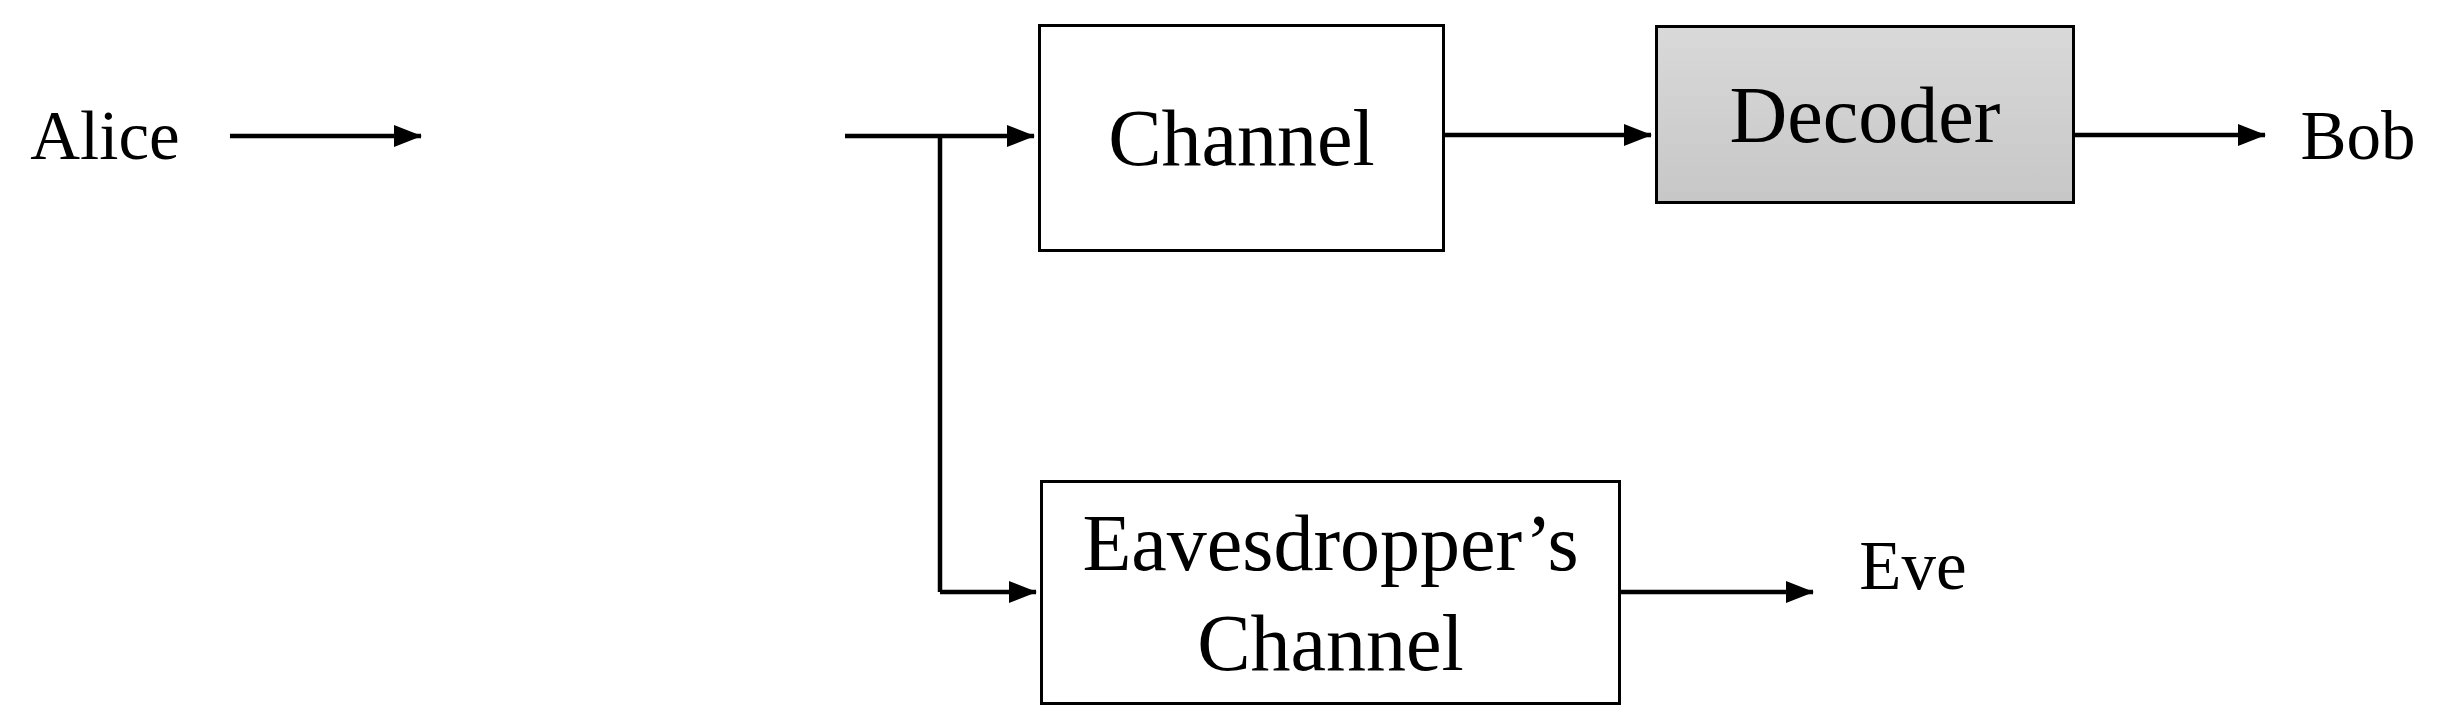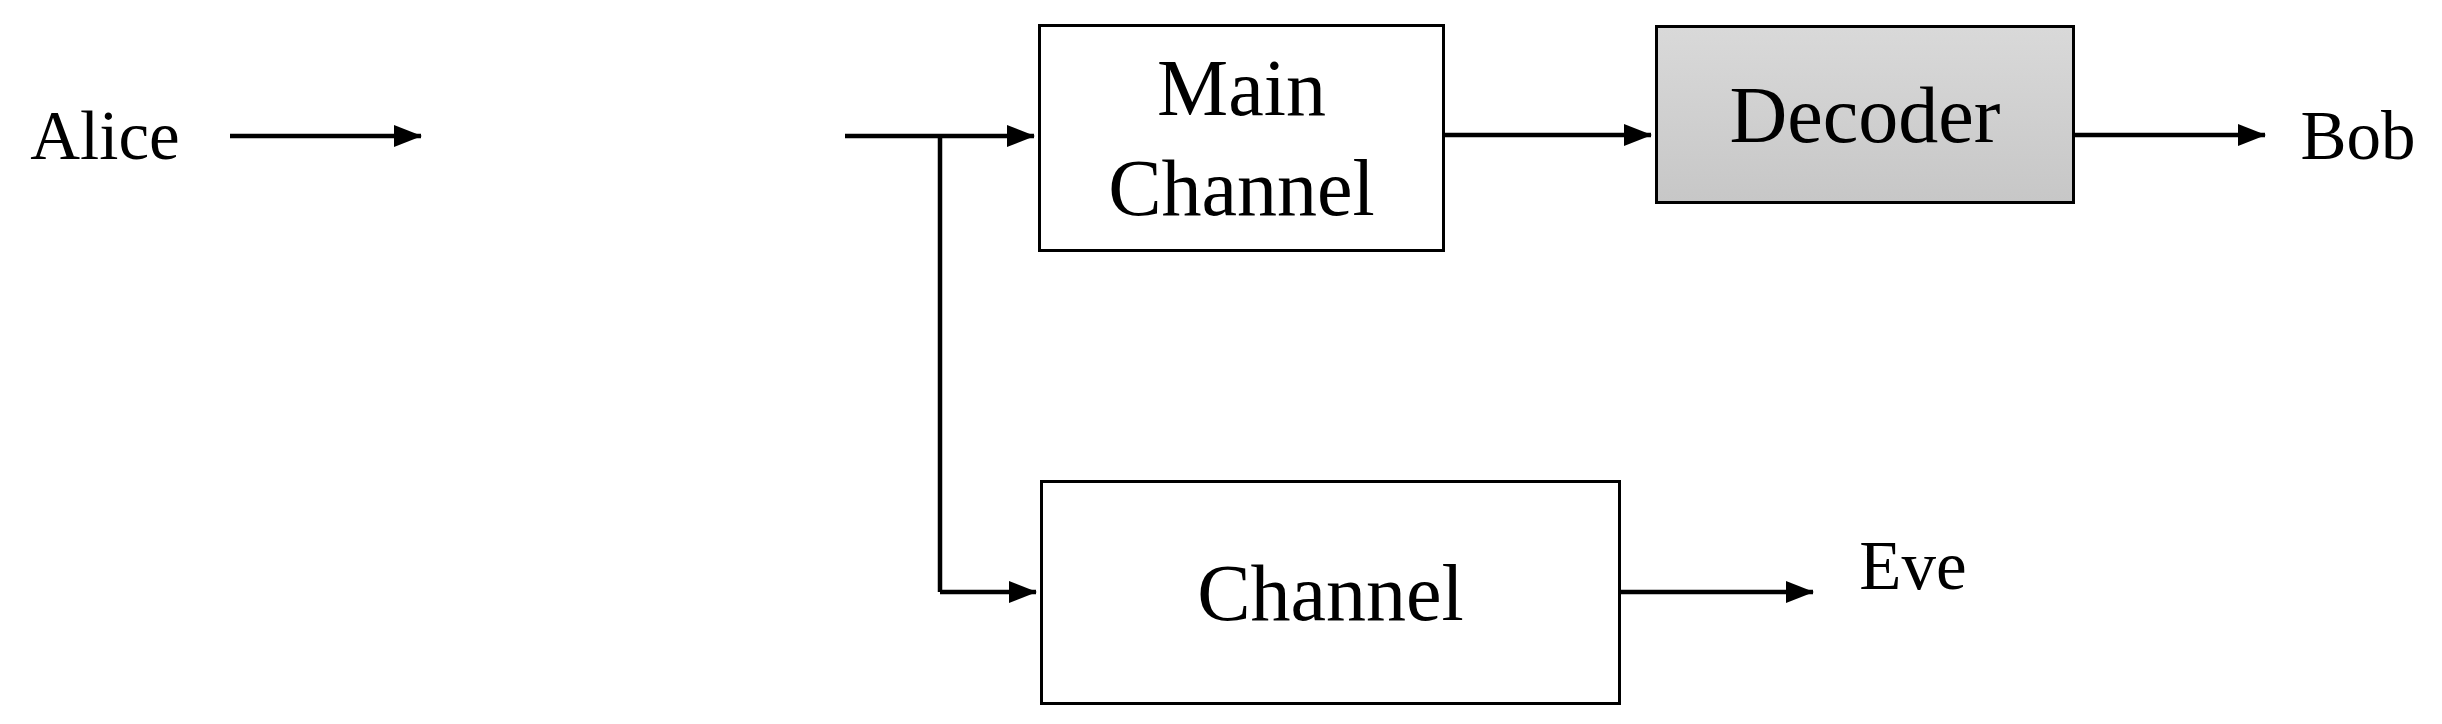--- a/index.html
+++ b/index.html
@@ -81,29 +81,29 @@
 
     <line x1="2075" y1="135" x2="2265" y2="135" marker-end="url(#arrowhead)"></line>
 
     <line x1="1621" y1="592" x2="1813" y2="592" marker-end="url(#arrowhead)"></line>
   </svg>
 
   <div class="terminal-label" style="left:105px; top:136px;">Alice</div>
 
 
   <div class="box white" style="left:1038px; top:24px; width:407px; height:228px;">
-    <span>Main</span>
     <span>Channel</span>
   </div>
 
   <div class="box gray" style="left:1655px; top:25px; width:420px; height:179px;">
     <span>Decoder</span>
   </div>
 
   <div class="terminal-label" style="left:2358px; top:136px;">Bob</div>
 
   <div class="box white" style="left:1040px; top:480px; width:581px; height:225px;">
+    <span>Eavesdropper’s</span>
     <span>Channel</span>
   </div>
 
   <div class="terminal-label" style="left:1913px; top:566px;">Eve</div>
 
 </div>
 
 </body></html>

